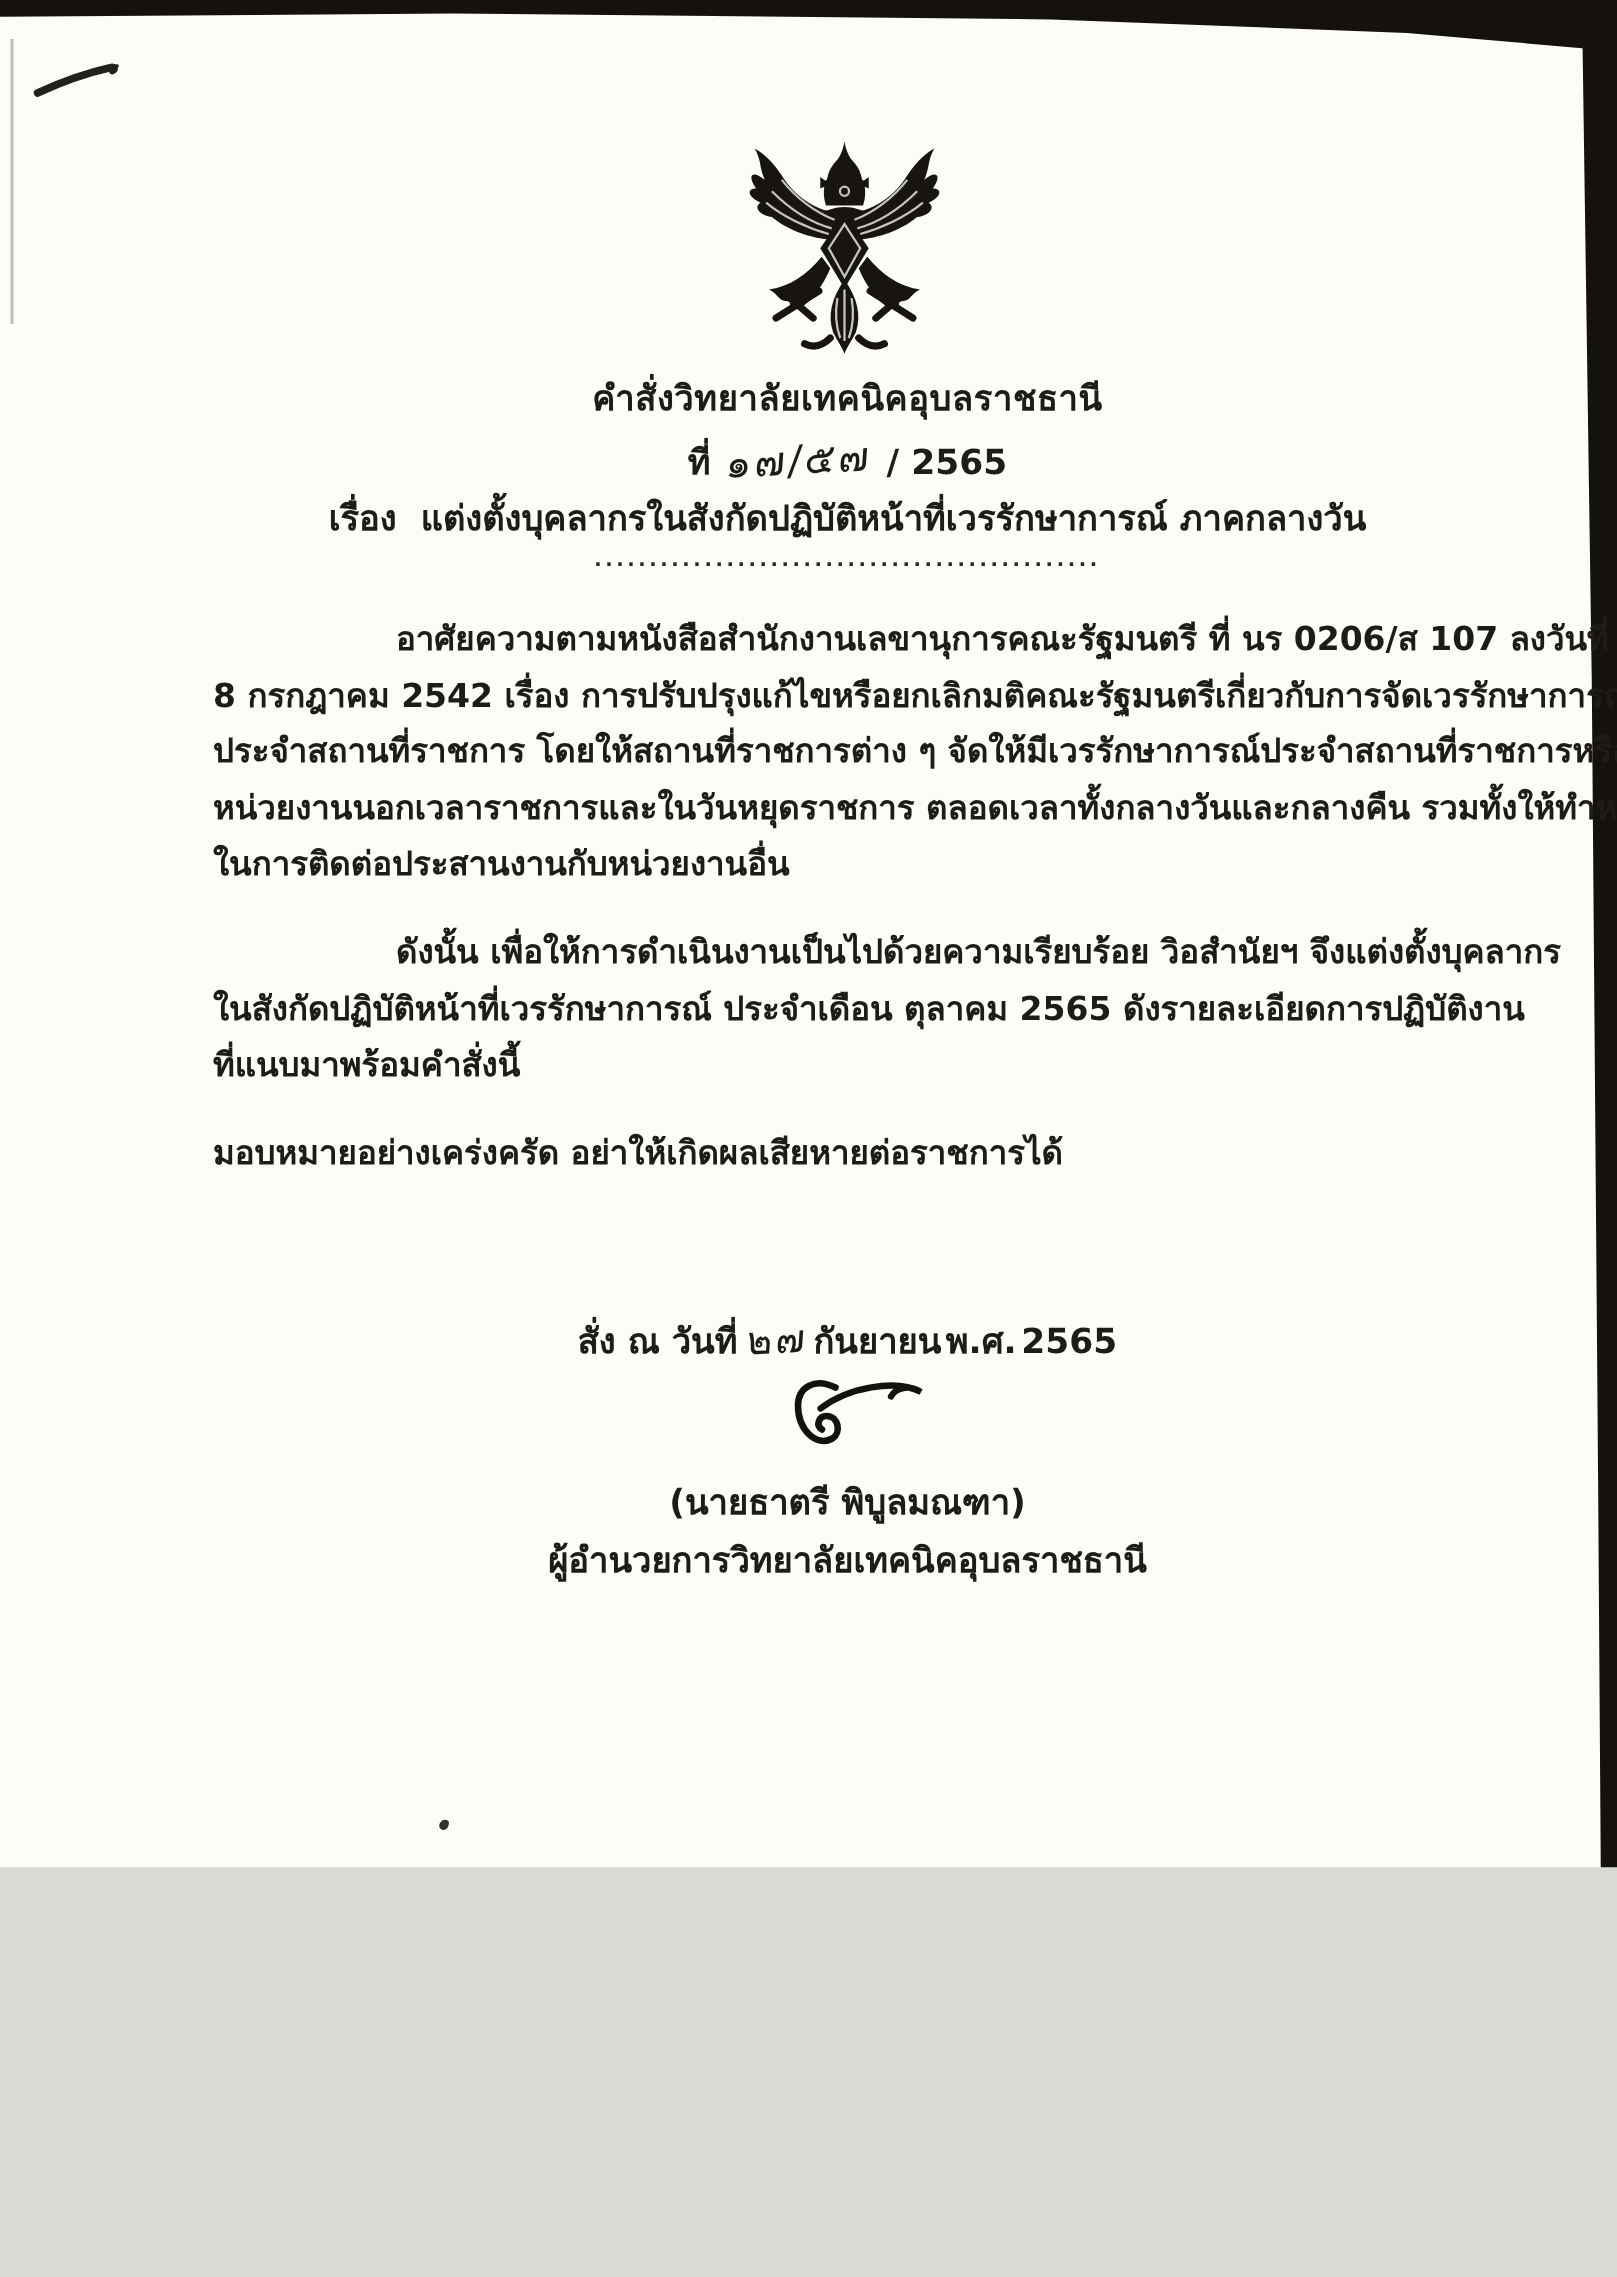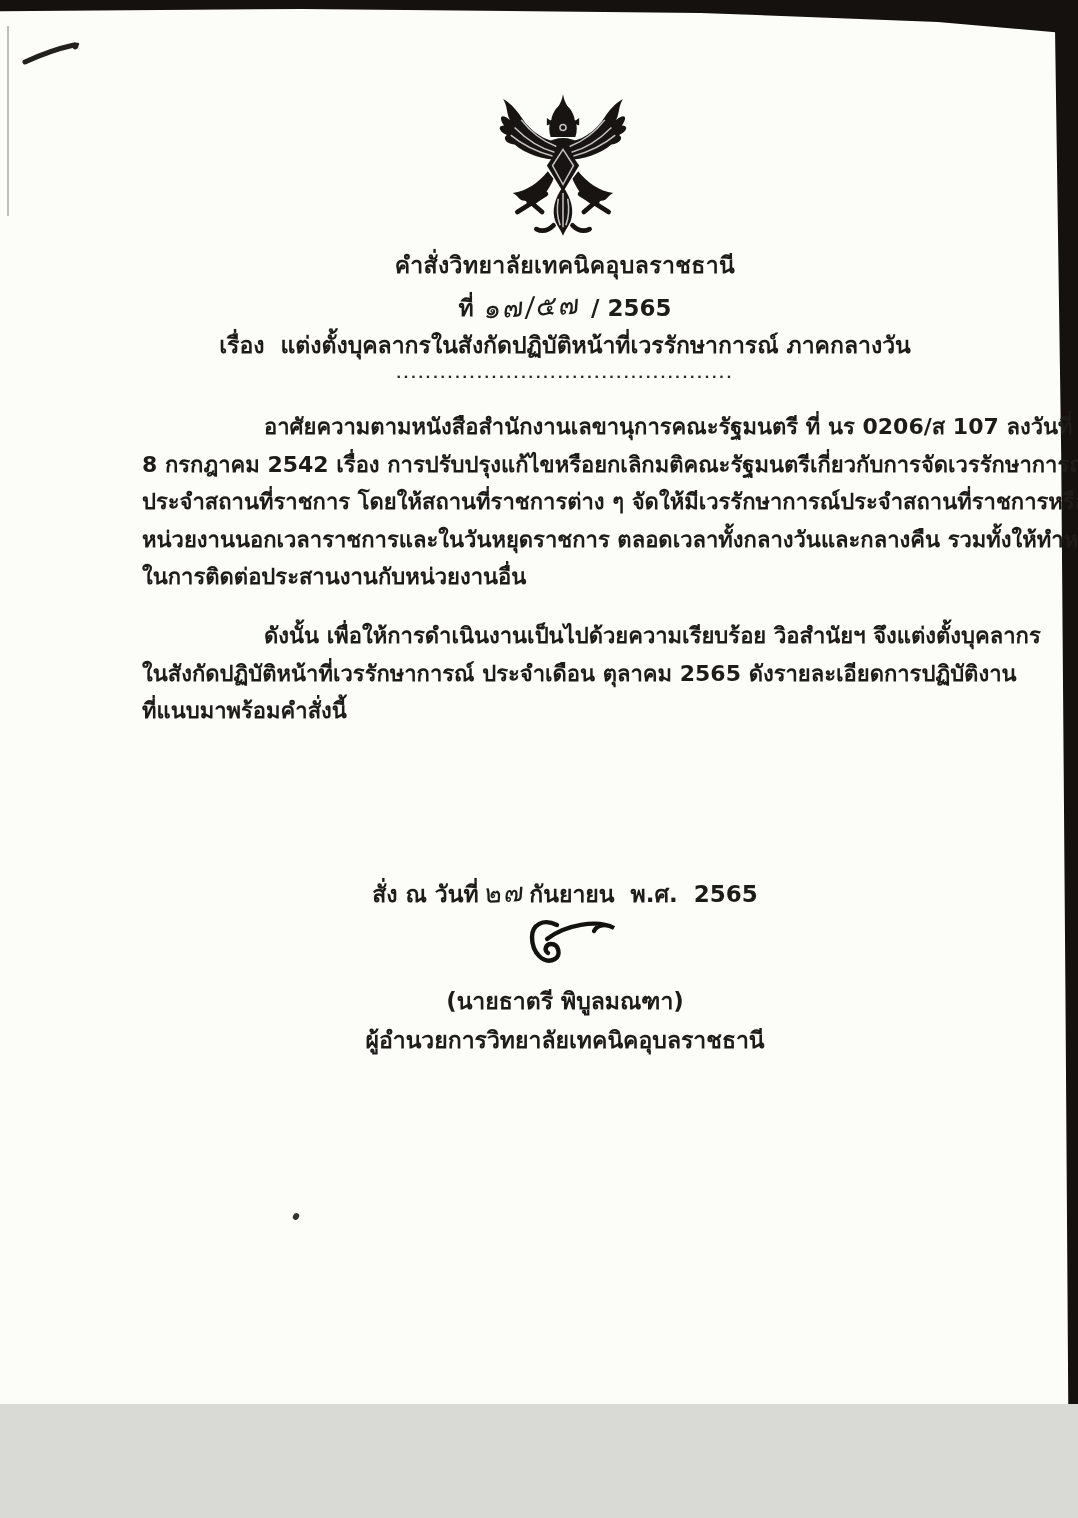--- a/index.html
+++ b/index.html
@@ -1,17 +1,17 @@
 <!DOCTYPE html>
 <html><head>
 <meta charset="utf-8">
 <style>
   html,body { margin:0; padding:0; background:#d9d9d6; }
   .page {
-    position:relative; width:1078px; height:1404px; margin:0 auto;
+    position:relative; width:1078px; height:1245px; margin:0 auto;
     background:#fcfcf9; overflow:hidden;
     color:#1e1c19;
     font-family:"DejaVu Sans","Liberation Sans",sans-serif;
   }
   
   .scan-top {
     position:absolute; top:0; left:0; width:1078px; height:36px;
     background:#14110e;
     clip-path: polygon(0 0, 100% 0, 100% 95%, 87% 61%, 65% 36%, 28% 25%, 0 31%);
   }
@@ -48,21 +48,21 @@
   .para { margin:0 0 21px 0; }
   .line { text-align:justify; text-align-last:justify; white-space:nowrap; }
   .line.first { padding-left:122px; }
   .line.last  { text-align-last:left; white-space:normal; }
 
   .signoff {
     position:absolute; left:100px; top:872px; width:930px; text-align:center;
     font-size:23px; font-weight:600;
   }
   .issued .hand { font-size:26px; margin:0 4px 0 6px; }
-  .issued .gap-l { margin-left:16px; }
+  .issued .gap-l { margin-left:3px; }
   .signature-row { height:68px; margin-top:2px; }
   .signer-name  { font-weight:700; }
   .signer-title { margin-top:3px; font-weight:600; }
 </style>
 </head>
 <body>
 
 <div class="page">
 
   <div class="scan-top"></div>
@@ -135,20 +135,21 @@
       <div class="line">ประจำสถานที่ราชการ  โดยให้สถานที่ราชการต่าง ๆ   จัดให้มีเวรรักษาการณ์ประจำสถานที่ราชการหรือ</div>
       <div class="line">หน่วยงานนอกเวลาราชการและในวันหยุดราชการ  ตลอดเวลาทั้งกลางวันและกลางคืน  รวมทั้งให้ทำหน้าที่</div>
       <div class="line last">ในการติดต่อประสานงานกับหน่วยงานอื่น</div>
     </div>
     <div class="para">
       <div class="line first">ดังนั้น เพื่อให้การดำเนินงานเป็นไปด้วยความเรียบร้อย  วิอสำนัยฯ  จึงแต่งตั้งบุคลากร</div>
       <div class="line">ในสังกัดปฏิบัติหน้าที่เวรรักษาการณ์  ประจำเดือน  ตุลาคม  2565  ดังรายละเอียดการปฏิบัติงาน</div>
       <div class="line last">ที่แนบมาพร้อมคำสั่งนี้</div>
     </div>
     <div class="para">
+      <div class="line last">มอบหมายอย่างเคร่งครัด อย่าให้เกิดผลเสียหายต่อราชการได้</div>
     </div>
   </div>
 
   <div class="signoff">
     <div class="issued">
       <span>สั่ง  ณ  วันที่</span><span class="hand">๒๗</span><span>กันยายน</span><span class="gap-l">พ.ศ.</span><span class="gap-l">2565</span>
     </div>
     <div class="signature-row">
       <svg width="120" height="64" viewBox="0 0 120 64">
         <path d="M52 10 C38 3 27 10 27 22 C27 38 39 50 50 44 C56 40 54 29 46 29 C41 29 38.5 35 43 38" fill="none" stroke="#14120f" stroke-width="4.4" stroke-linecap="round"></path>

